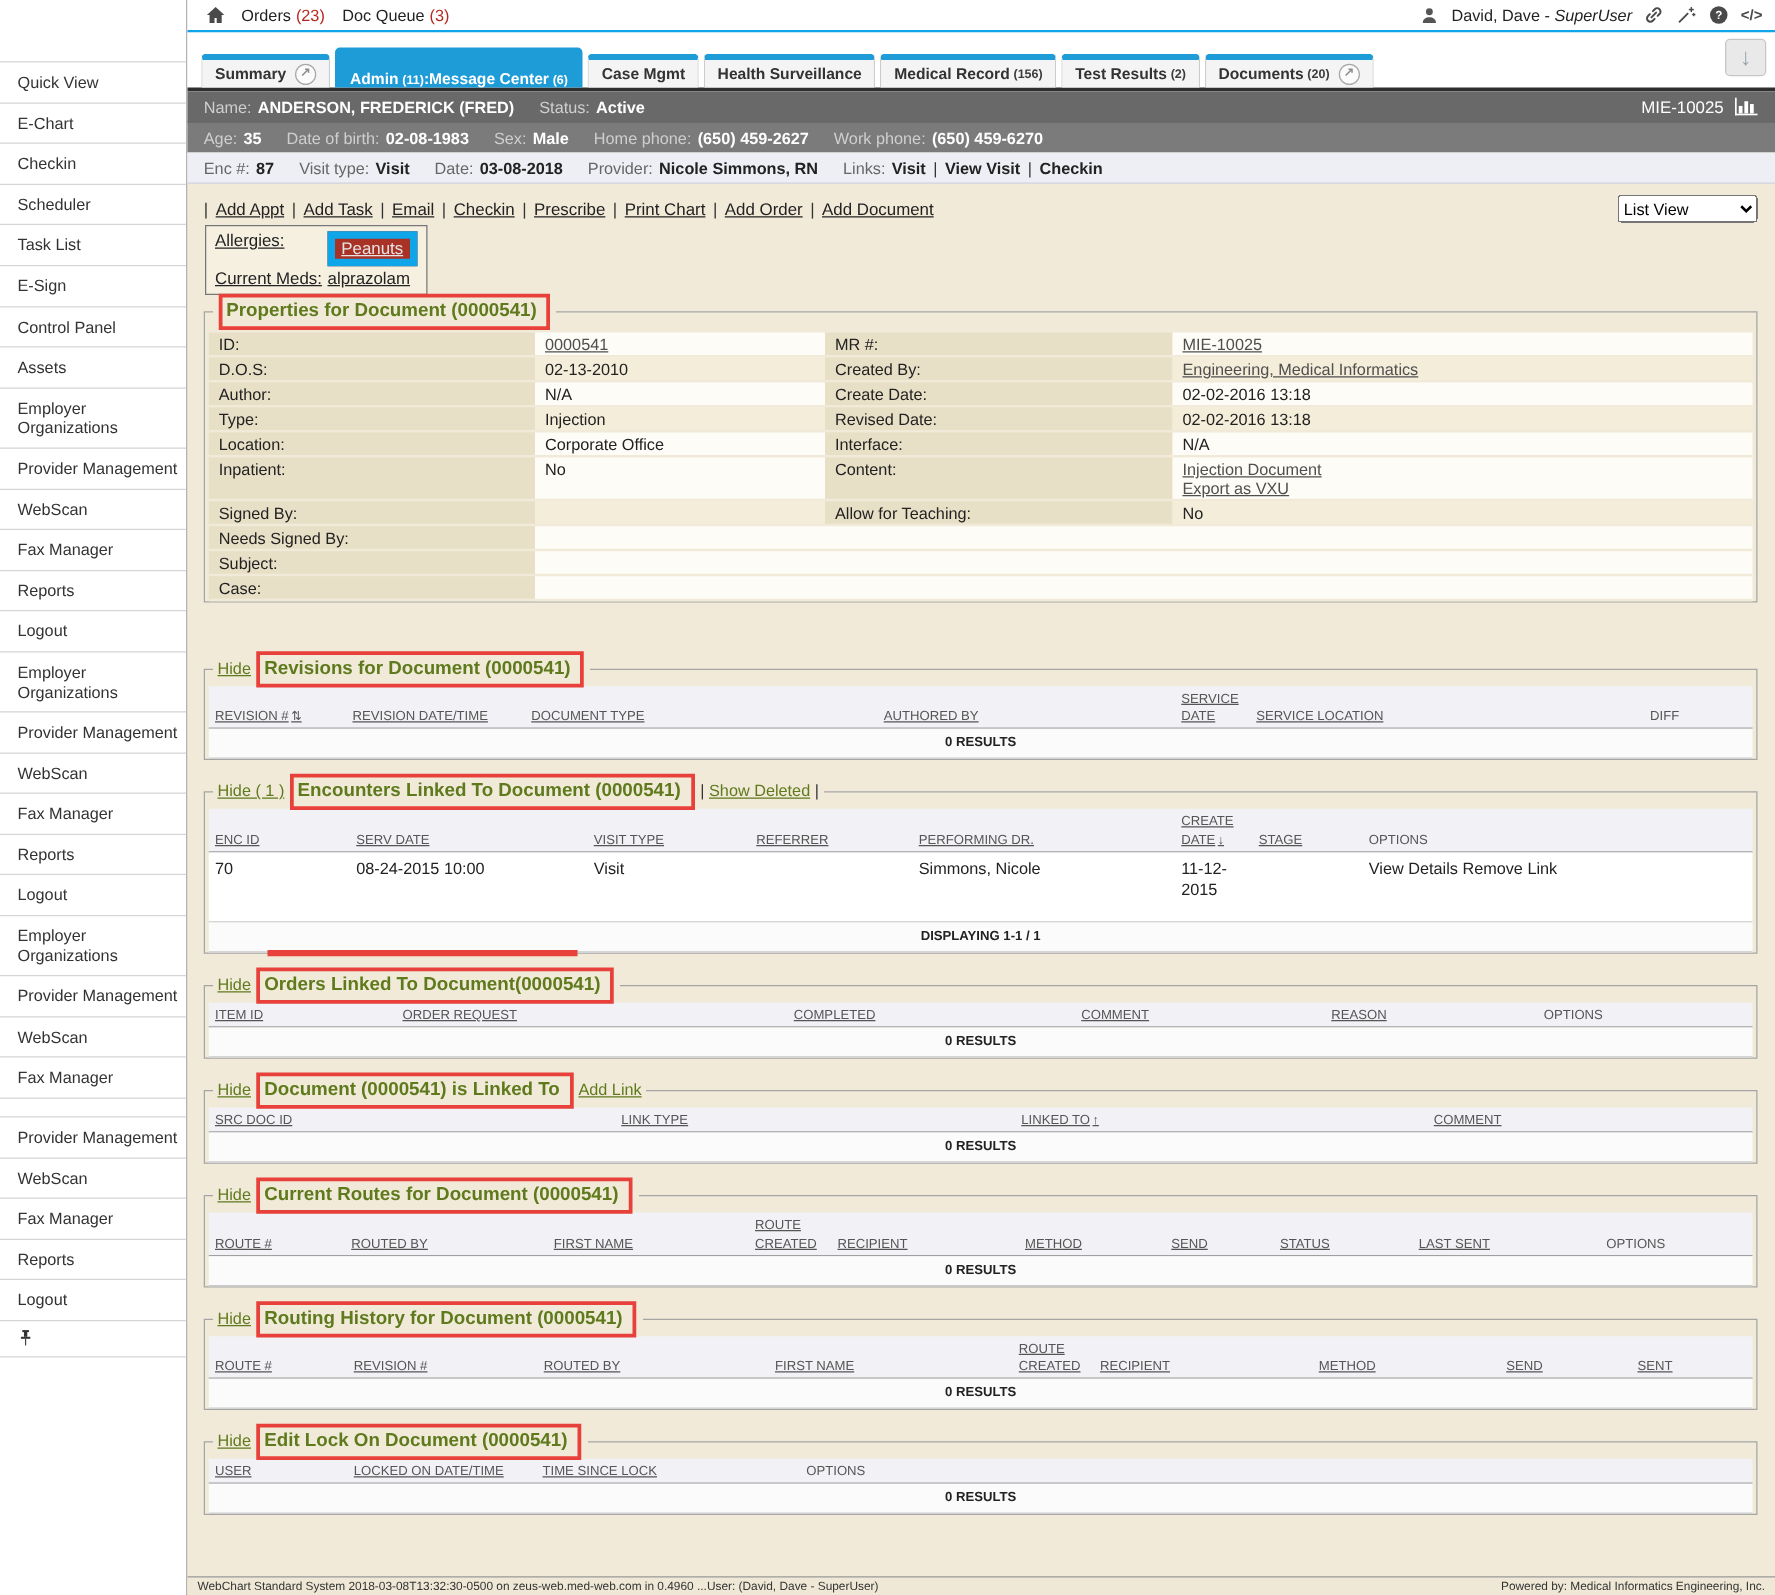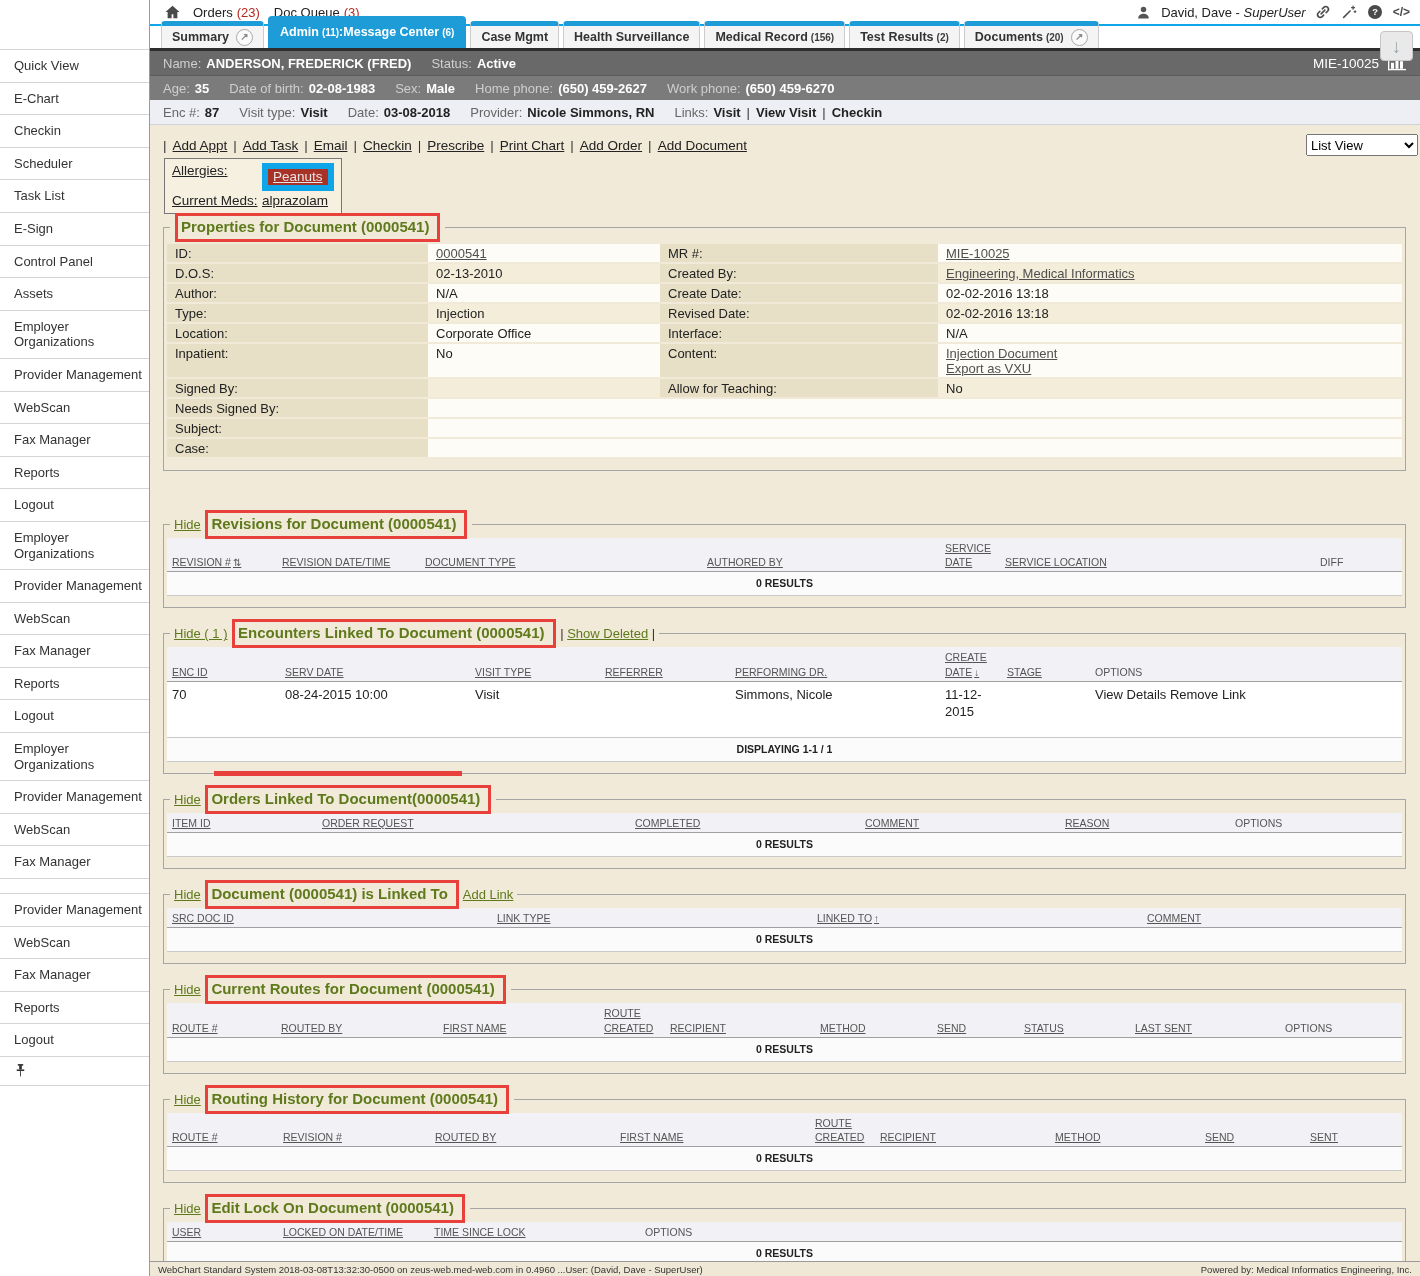--- a/index.html
+++ b/index.html
@@ -19,24 +19,24 @@
 
 .navbar { height:26px; background:#fff; display:flex; align-items:center; padding:0 10px 0 14px; border-bottom:2px solid #0ea5e9; flex:none; }
 .nav-item { font-size:13px; color:#222; margin-right:14px; cursor:pointer; display:flex; align-items:center; gap:4px; }
 .count-red { color:#b4281e; }
 .nav-right { margin-left:auto; display:flex; align-items:center; gap:9px; font-size:13px; color:#222; }
 .nav-ic { width:17px; height:17px; display:inline-flex; align-items:center; justify-content:center; cursor:pointer; }
 .code-ic { font-weight:bold; color:#4a4a4a; font-size:12px; cursor:pointer; }
 .user-role { font-style:italic; }
 
 
-.tabbar { height:25px; background:#fff; border-bottom:3px solid #2e2e2e; display:flex; align-items:flex-end; padding:0 46px 0 11px; position:relative; flex:none; }
+.tabbar { height:47px; background:#fff; border-bottom:3px solid #2e2e2e; display:flex; align-items:flex-end; padding:0 46px 0 11px; position:relative; flex:none; }
 .tab { height:27px; margin-right:4px; background:#f4f4f4; border:1px solid #ccc; border-bottom:none; border-top:5px solid #1e9cd8; border-radius:4px 4px 0 0; padding:0 10px; display:flex; align-items:center; font-size:12.5px; font-weight:bold; color:#333; cursor:pointer; white-space:nowrap; }
 .tab .cnt { font-size:10px; margin-left:3px; color:#3c3c3c; }
-.tab.active { background:#1e9cd8; border:none; height:32px; color:#fff; padding:0 12px; }
+.tab.active { background:#1e9cd8; border:none; height:32px; color:#fff; padding:0 12px;align-items:flex-end; }
 .tab.active .cnt { color:#fff; }
 .circle-ic { width:17px; height:17px; border-radius:50%; border:1px solid #a8a8a8; background:#fbfbfb; display:inline-flex; align-items:center; justify-content:center; margin-left:7px; color:#8d8d8d; font-size:10px; line-height:1; cursor:pointer; }
 .dl-btn { position:absolute; right:7px; top:5px; width:33px; height:30px; background:#e9e9e9; border:1px solid #c6c6c6; border-radius:4px; display:flex; align-items:center; justify-content:center; cursor:pointer; }
 .dl-btn span { color:#9aa5ac; font-size:19px; font-weight:bold; line-height:1; }
 
 
 .prow1 { height:24px; background:#696969; display:flex; align-items:center; padding:0 13px; font-size:13px; flex:none; }
 .prow2 { height:25px; background:#7b7b7b; display:flex; align-items:center; padding:0 13px; font-size:13px; flex:none; border-top:1px solid #5c5c5c; }
 .prow3 { height:25px; background:#edeff4; display:flex; align-items:center; padding:0 13px; font-size:13px; flex:none; border-bottom:1px solid #cfd2da; }
 .plabel { color:#cfcfcf; margin-right:5px; }
@@ -46,31 +46,31 @@
 .mrn-wrap { margin-left:auto; display:flex; align-items:center; gap:8px; }
 .mrn { color:#fff; font-size:13.5px; }
 
 
 .content { flex:1; padding:13px 12px 0 13px; position:relative; overflow:hidden; }
 .lnk { color:#222; text-decoration:underline; cursor:pointer; }
 .glnk { color:#5e7a1c; text-decoration:underline; cursor:pointer; }
 .graylnk { color:#4f4f4f; text-decoration:underline; cursor:pointer; }
 .pipe::before { content:"|"; color:#333; }
 .toolbar { display:flex; align-items:center; font-size:13.5px; color:#222; gap:6px; flex-wrap:nowrap; }
-select.view { position:absolute; right:2px; top:9px; width:112px; height:22px; font-size:13px; font-family:"Liberation Sans",sans-serif; }
+select.view { position:absolute; right:14px; top:9px; width:112px; height:22px; font-size:13px; font-family:"Liberation Sans",sans-serif; }
 
 .allergybox { display:inline-block; border:1px solid #777; margin:5px 0 0 1px; background:#f5f0e0; padding:2px 7px 3px; font-size:13.5px; }
 .al-row { display:flex; margin:2px 0; align-items:flex-start; }
 .al-label { width:90px; color:#222; text-decoration:underline; cursor:pointer; }
 .peanuts { background:#a93226; border:6px solid #0ea5e9; color:#e5e5e5; padding:0 5px 1px; text-decoration:underline; cursor:pointer; }
 
 .docactions { display:flex; justify-content:flex-end; align-items:center; font-size:13.5px; margin:2px 2px 4px; gap:6px; }
 
 
-fieldset.sec { border:1px solid #a5a5a5; margin:2px 2px 14px 0; padding:2px 3px 11px; position:relative; background:transparent; }
+fieldset.sec { border:1px solid #a5a5a5; margin:2px 2px 14px 0; padding:2px 3px 0; position:relative; background:transparent; }
 legend.sec-leg { margin-left:3px; padding:0 4px; font-size:13px; white-space:nowrap; }
 .sec-title { color:#5e7a1c; font-weight:bold; font-size:15px; }
 .annot { display:inline-block; border:3px solid #e8403a; padding:2px 8px 4px 3px; margin:-3px 1px; position:relative; z-index:3; }
 .gap26 { height:26px; }
 
 .thead { display:flex; background:#f2f2f6; padding:3px 5px 2px; border-bottom:1px solid #a0a0a0; align-items:flex-end; }
 .th { font-size:10.5px; color:#555; padding-right:6px; flex:none; line-height:1.35; }
 .th.u { text-decoration:underline; cursor:pointer; }
 .th.grow { flex:1; }
 .sort::after { font-size:10px; margin-left:2px; color:#555; }

